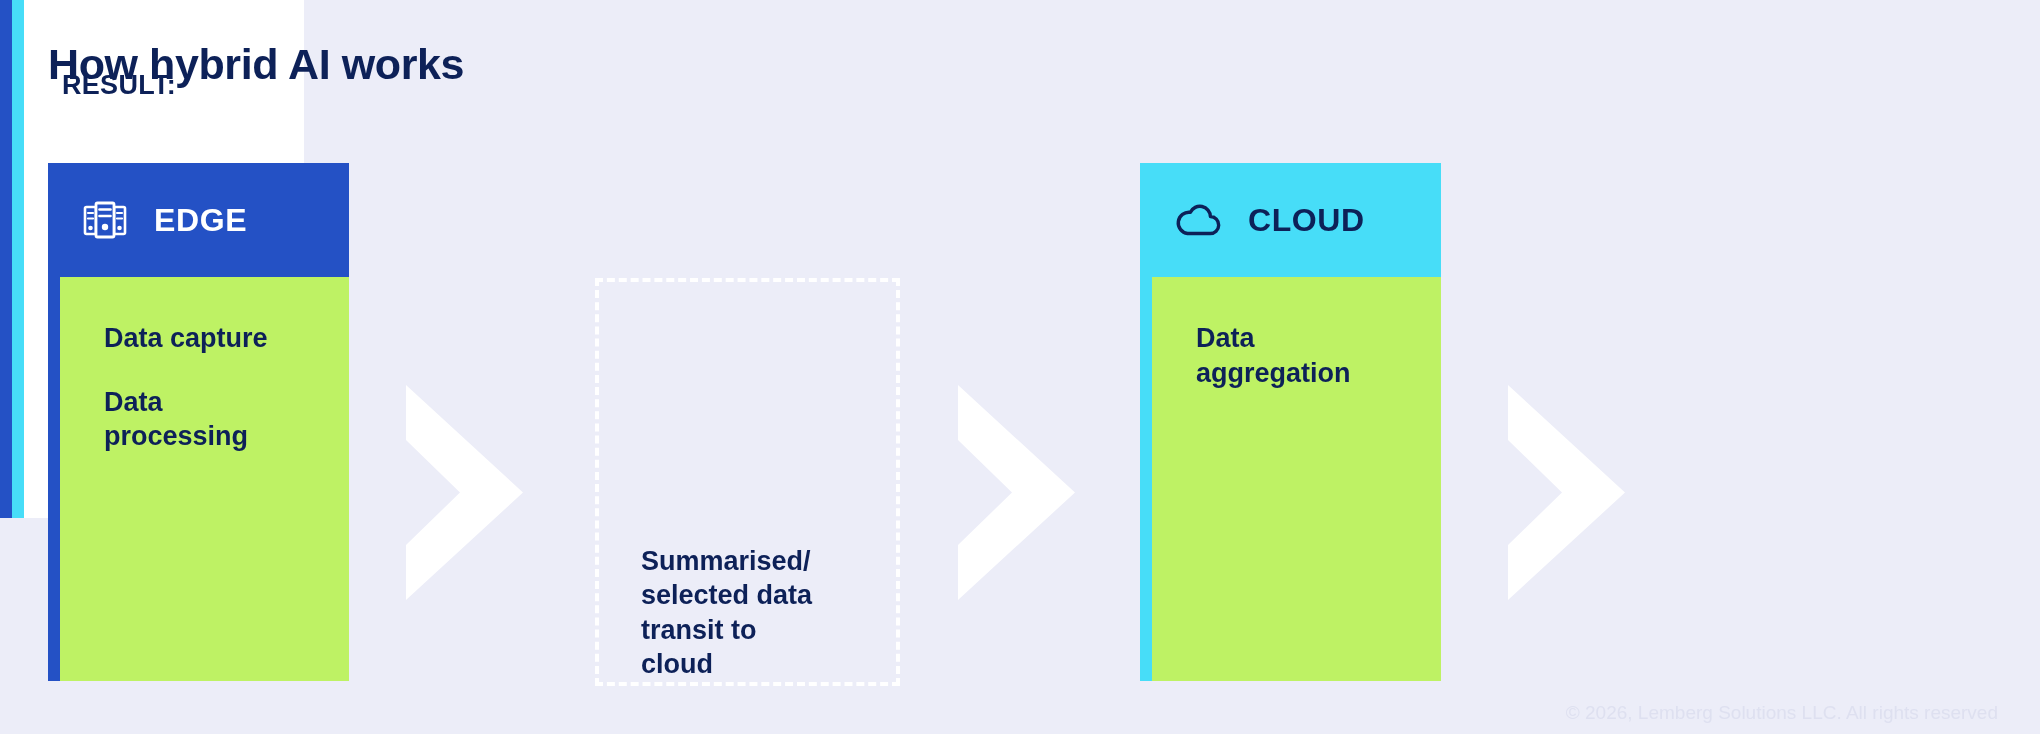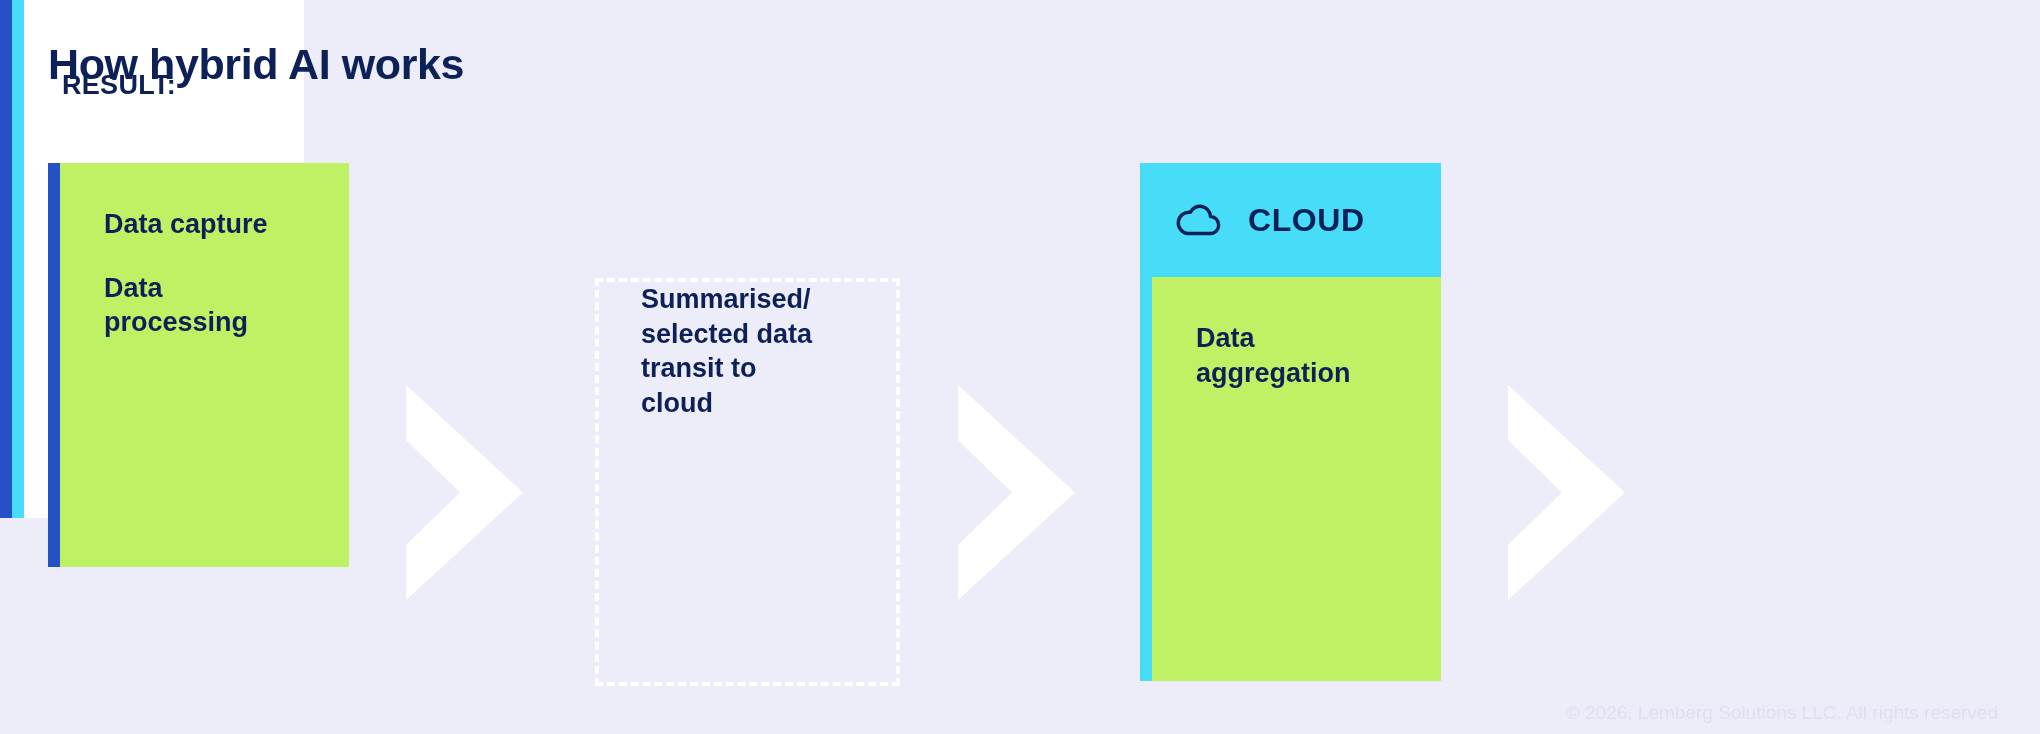--- a/index.html
+++ b/index.html
@@ -111,21 +111,21 @@
   
   #transit-box {
     position: absolute;
     left: 595px;
     top: 278px;
     width: 305px;
     height: 408px;
     border: 4px dashed #FFFFFF;
     box-sizing: border-box;
     display: flex;
-    align-items: flex-start;
+    align-items: flex-end;
     padding: 0 42px;
   }
   #transit-box .item { margin-bottom: 0; }
 
   
   .chevron {
     position: absolute;
     top: 385px;
     width: 125px;
     height: 215px;
@@ -148,20 +148,39 @@
     color: #DEE0F0;
     white-space: nowrap;
   }
 </style>
 </head>
 <body>
 
 <div class="page-title">How hybrid AI works</div>
 
 <div class="card" id="card-edge">
+  <div class="card-header">
+    <span class="icon">
+      <svg width="46" height="46" viewBox="0 0 46 46" fill="none">
+        <rect x="3" y="10" width="11" height="27" rx="1.5" stroke="#FFFFFF" stroke-width="2.6"></rect>
+        <rect x="32" y="10" width="11" height="27" rx="1.5" stroke="#FFFFFF" stroke-width="2.6"></rect>
+        <rect x="14" y="6" width="18" height="34" rx="1.5" fill="#2451C5" stroke="#FFFFFF" stroke-width="2.8"></rect>
+        <line x1="17.5" y1="12.5" x2="28.5" y2="12.5" stroke="#FFFFFF" stroke-width="2.6" stroke-linecap="round"></line>
+        <line x1="17.5" y1="19" x2="28.5" y2="19" stroke="#FFFFFF" stroke-width="2.6" stroke-linecap="round"></line>
+        <circle cx="23" cy="30" r="3.2" fill="#FFFFFF"></circle>
+        <line x1="6" y1="16" x2="11" y2="16" stroke="#FFFFFF" stroke-width="2.2" stroke-linecap="round"></line>
+        <line x1="6" y1="21.5" x2="11" y2="21.5" stroke="#FFFFFF" stroke-width="2.2" stroke-linecap="round"></line>
+        <circle cx="8.5" cy="31" r="2.3" fill="#FFFFFF"></circle>
+        <line x1="35" y1="16" x2="40" y2="16" stroke="#FFFFFF" stroke-width="2.2" stroke-linecap="round"></line>
+        <line x1="35" y1="21.5" x2="40" y2="21.5" stroke="#FFFFFF" stroke-width="2.2" stroke-linecap="round"></line>
+        <circle cx="37.5" cy="31" r="2.3" fill="#FFFFFF"></circle>
+      </svg>
+    </span>
+    <span class="card-header-label">EDGE</span>
+  </div>
   <div class="card-body">
     <div class="stripe"></div>
     <div class="body-white">
       <div class="item">Data capture</div>
       <div class="item">Data
 processing</div>
     </div>
   </div>
 </div>
 

